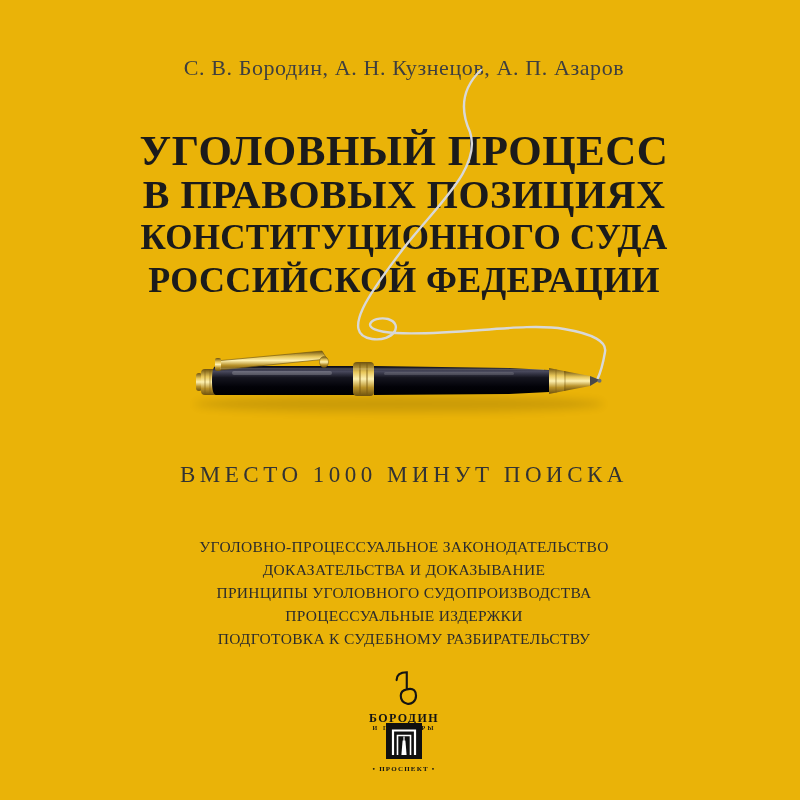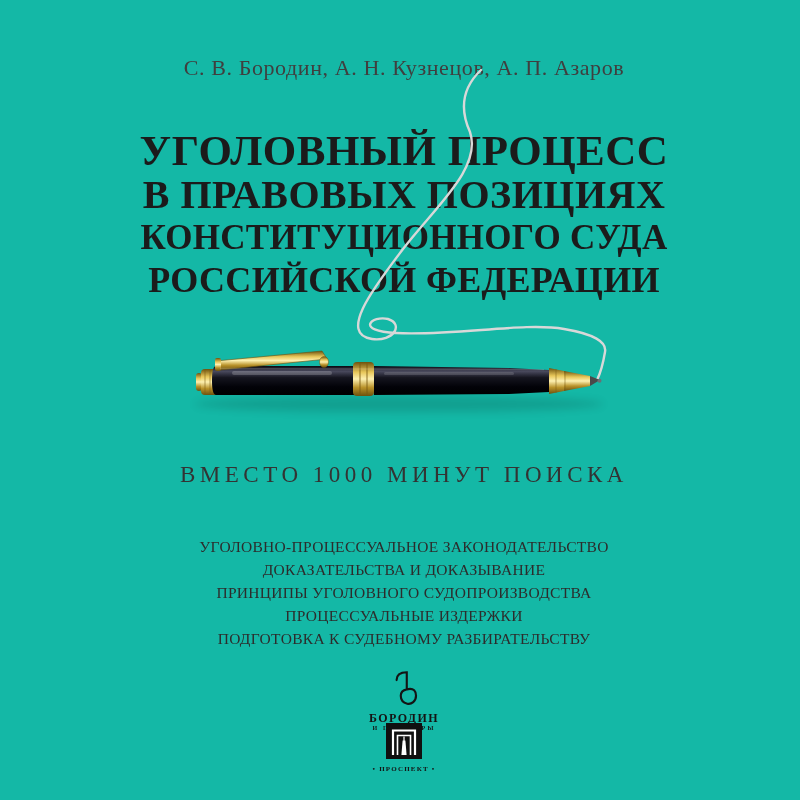--- a/index.html
+++ b/index.html
@@ -1,17 +1,17 @@
 <!DOCTYPE html>
 <html><head>
 <meta charset="utf-8">
 <style>
   html,body{margin:0;padding:0;background:#ffffff;}
   .page{
-    position:relative;width:800px;height:800px;background:#14b8a6;
+    position:relative;width:800px;height:800px;background:#eab308;
     font-family:"Liberation Serif","DejaVu Serif",serif;overflow:hidden;
   }
   .content{position:absolute;left:4px;top:0;width:800px;height:800px;}
 
   .authors{
     position:absolute;top:55px;left:0;width:100%;text-align:center;
     font-size:22px;color:#3f3f3f;letter-spacing:0.6px;
   }
   .title{
     position:absolute;top:128px;left:0;width:100%;text-align:center;

